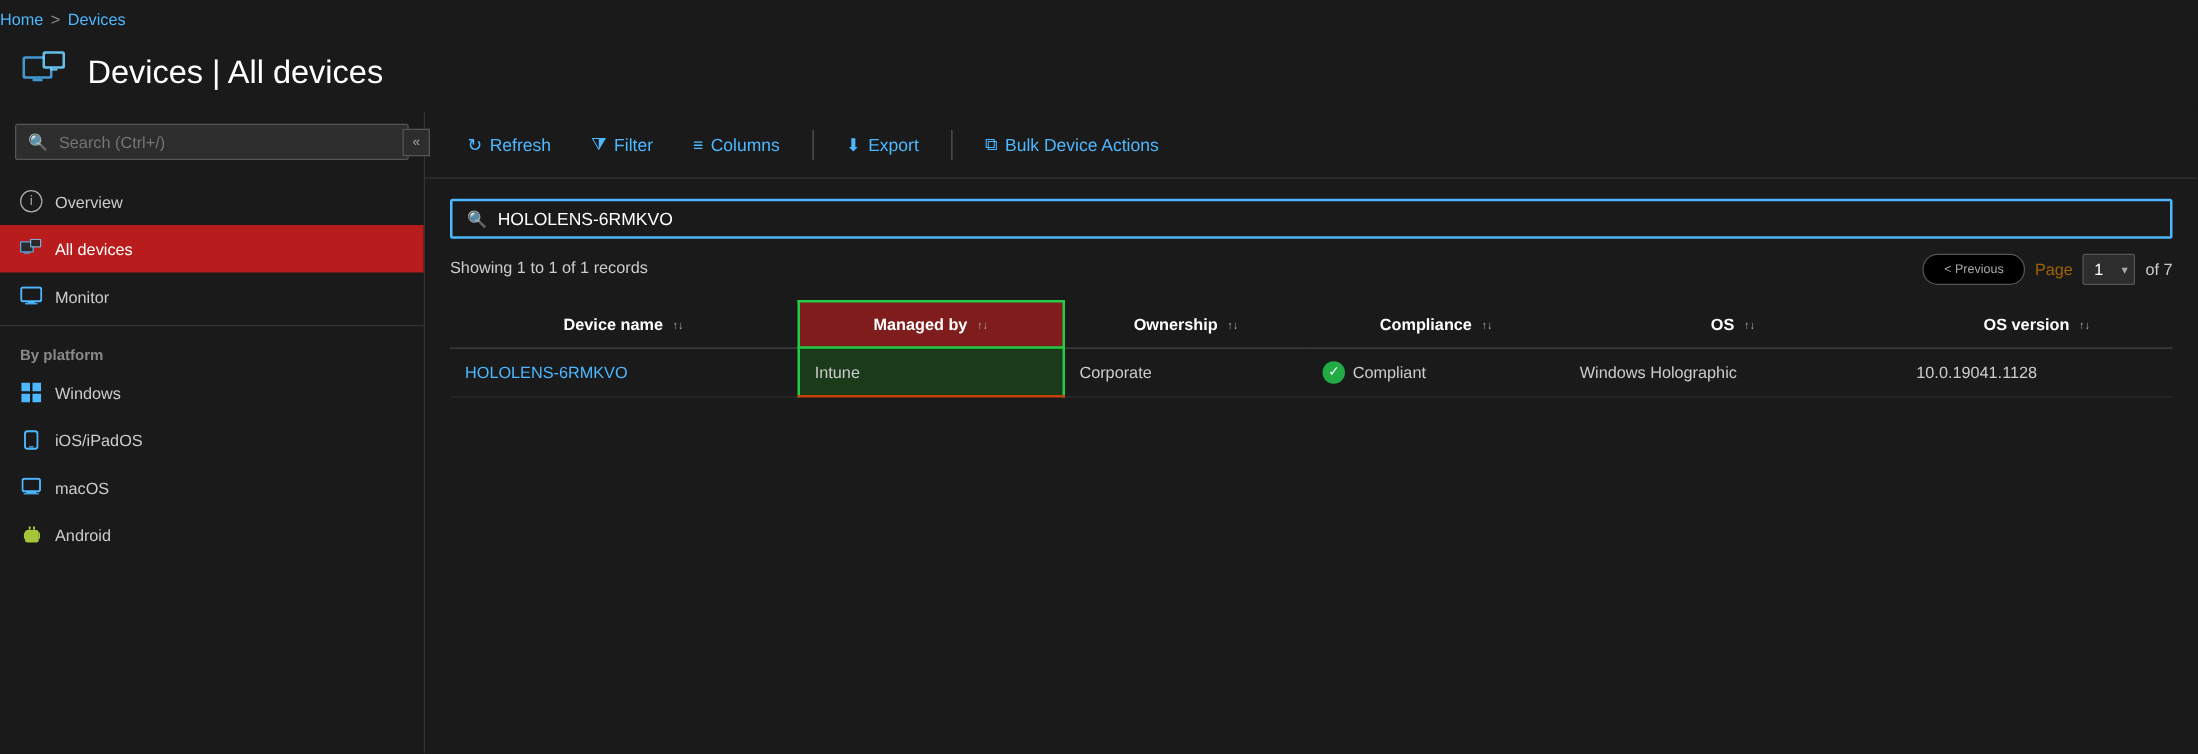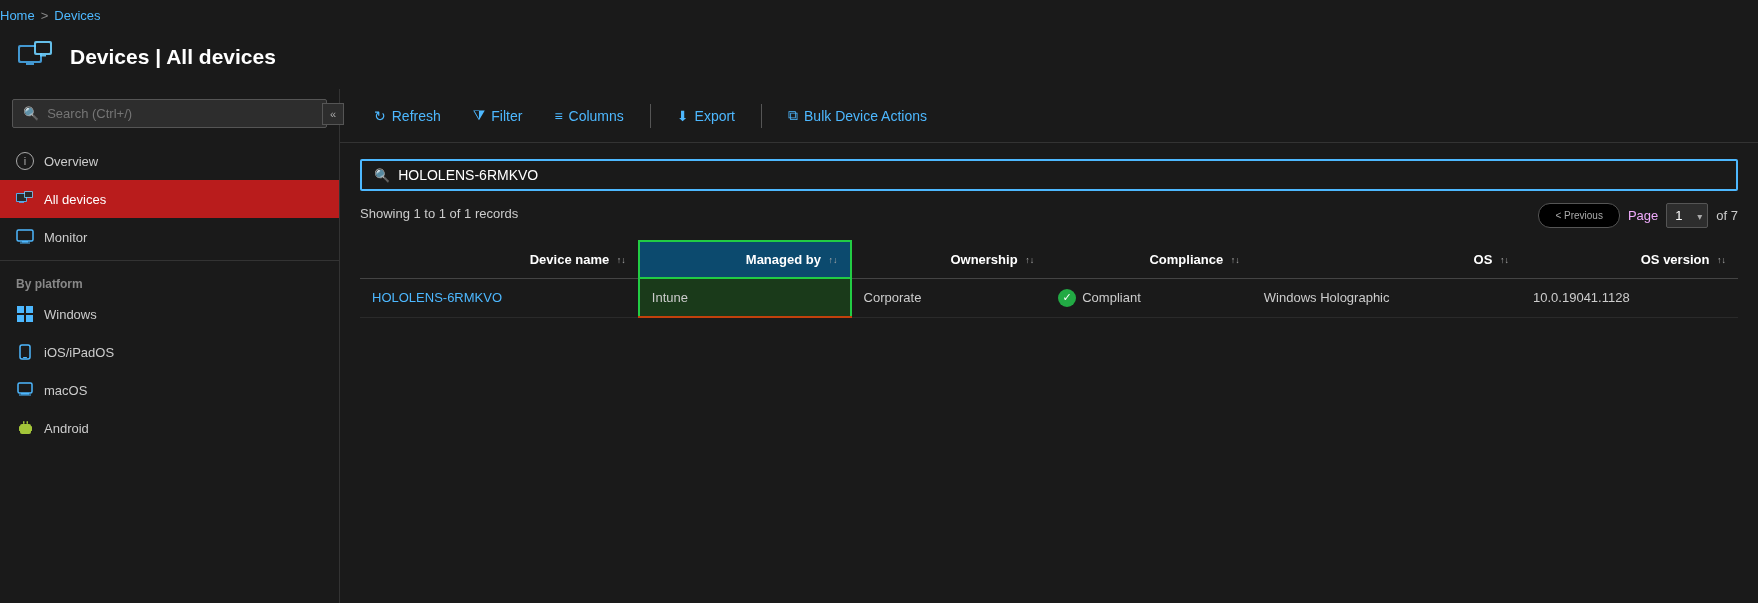--- a/index.html
+++ b/index.html
@@ -42,22 +42,22 @@
       gap: 14px;
     }
     .page-icon {
       width: 40px;
       height: 40px;
       display: flex;
       align-items: center;
       justify-content: center;
     }
     .page-title {
-      font-size: 21px;
-      font-weight: 700;
+      font-size: 26px;
+      font-weight: 400;
       color: #ffffff;
       text-align: right;
     }
     .main-layout {
       display: flex;
       flex: 1;
       overflow: hidden;
     }
     .sidebar {
       width: 340px;
@@ -219,21 +219,21 @@
     .prev-btn {
       background: #000000;
       border: 1px solid #555;
       color: #aaa;
       padding: 6px 16px;
       cursor: pointer;
       font-size: 10px;
       border-radius: 12px;
     }
     .page-label {
-      color: #f0abfc;
+      color: #a16207;
       font-size: 13px;
     }
     .page-select {
       background: #2d2d2d;
       border: 1px solid #555;
       color: #fff;
       padding: 4px 24px 4px 8px;
       font-size: 13px;
       border-radius: 2px;
       cursor: pointer;
@@ -261,30 +261,30 @@
       display: flex;
       align-items: center;
       justify-content: space-between;
       margin-bottom: 0;
     }
     .data-table {
       width: 100%;
       border-collapse: collapse;
     }
     .data-table th {
-      text-align: right;
+      text-align: center;
       padding: 10px 12px;
       color: #ffffff;
       font-weight: 600;
       font-size: 13px;
       border-bottom: 1px solid #444;
       white-space: nowrap;
     }
     .data-table th.highlighted {
-      background: #0c4a6e;
+      background: #7f1d1d;
       border: 2px solid #22cc44;
     }
     .sort-arrows {
       display: inline-flex;
       flex-direction: column;
       margin-left: 4px;
       font-size: 9px;
       line-height: 1;
       color: #aaa;
       vertical-align: middle;

